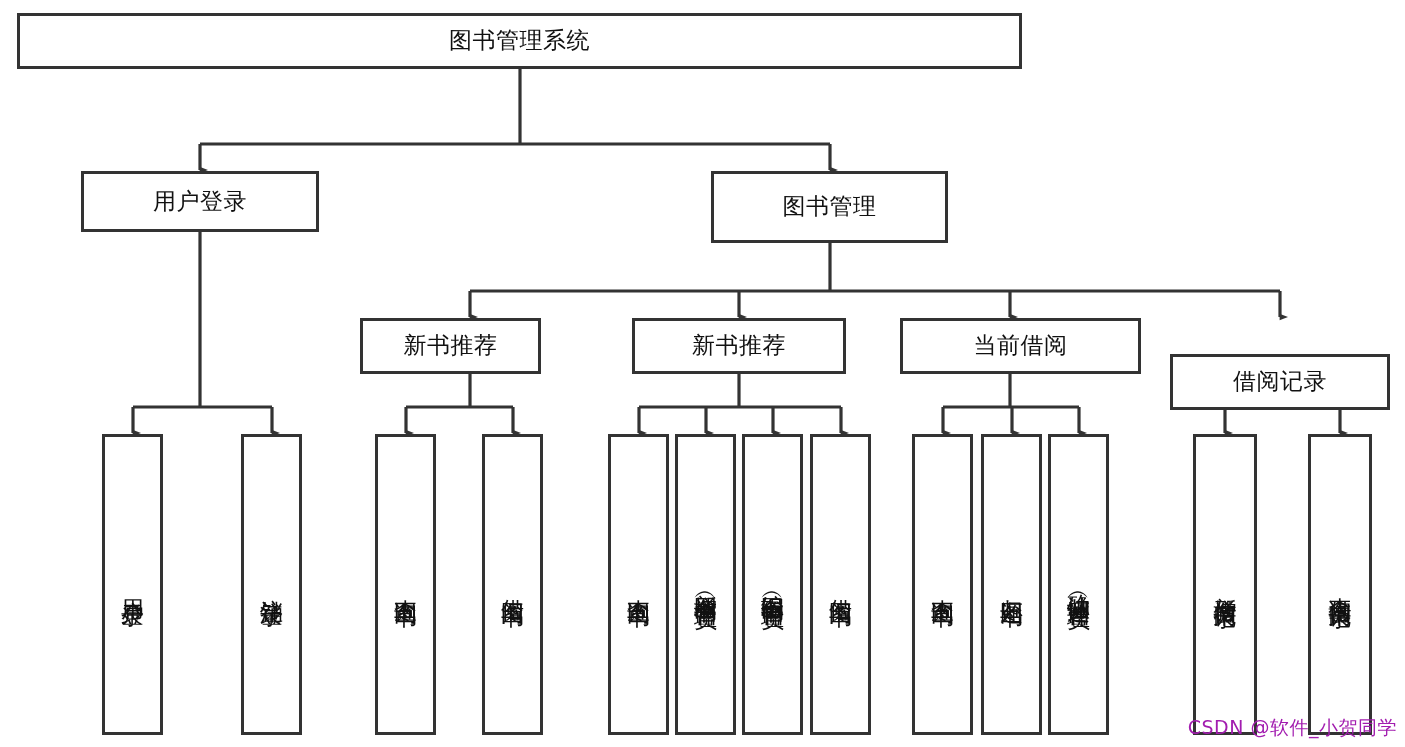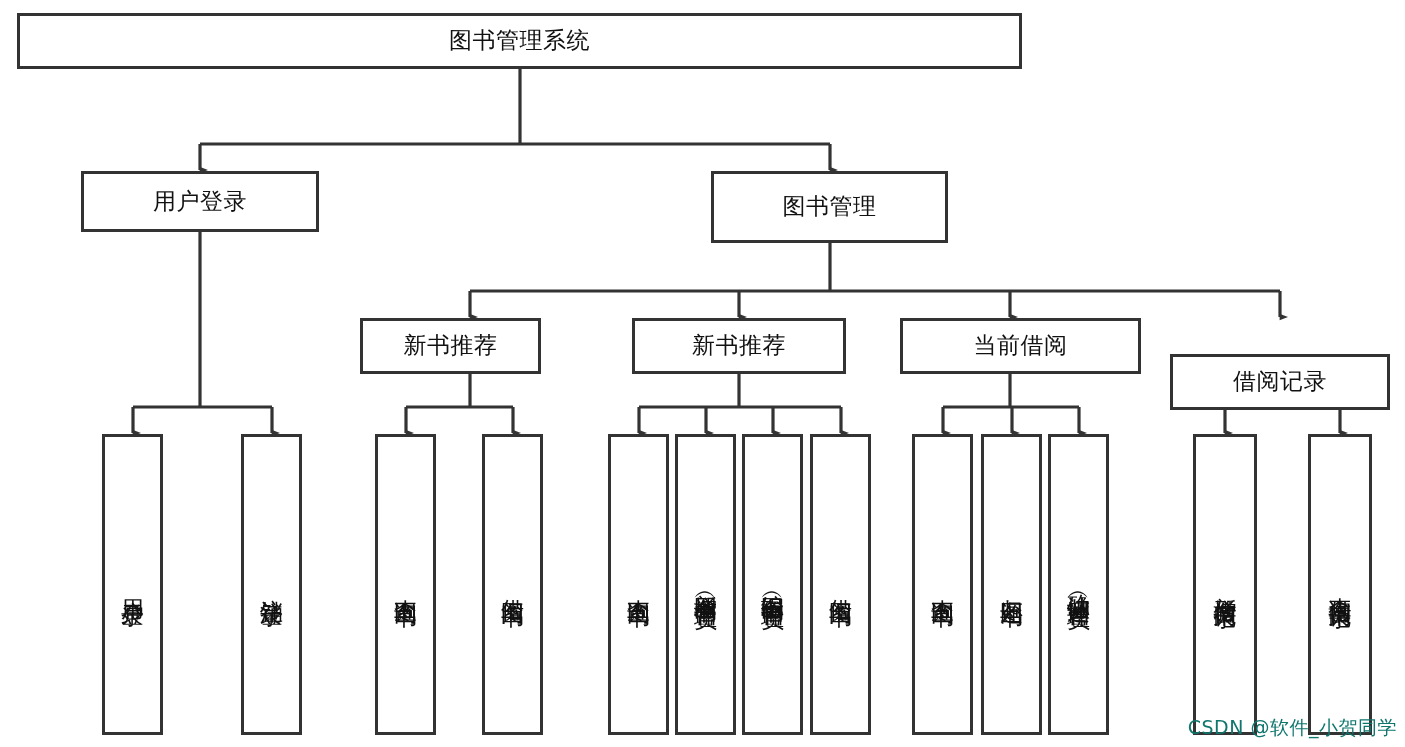--- a/index.html
+++ b/index.html
@@ -51,21 +51,21 @@
     font-size: 23px;
     line-height: 1.18;
     letter-spacing: 2px;
     max-height: 290px;
   }
   #watermark {
     position: absolute;
     right: 8px;
     bottom: 6px;
     font-size: 19px;
-    color: #0f766e;
+    color: #a21caf;
     white-space: nowrap;
     letter-spacing: 0.5px;
   }
 </style>
 </head>
 <body>
 
 <div id="canvas">
 
   <svg id="edges" viewBox="0 0 1405 747" xmlns="http://www.w3.org/2000/svg">

